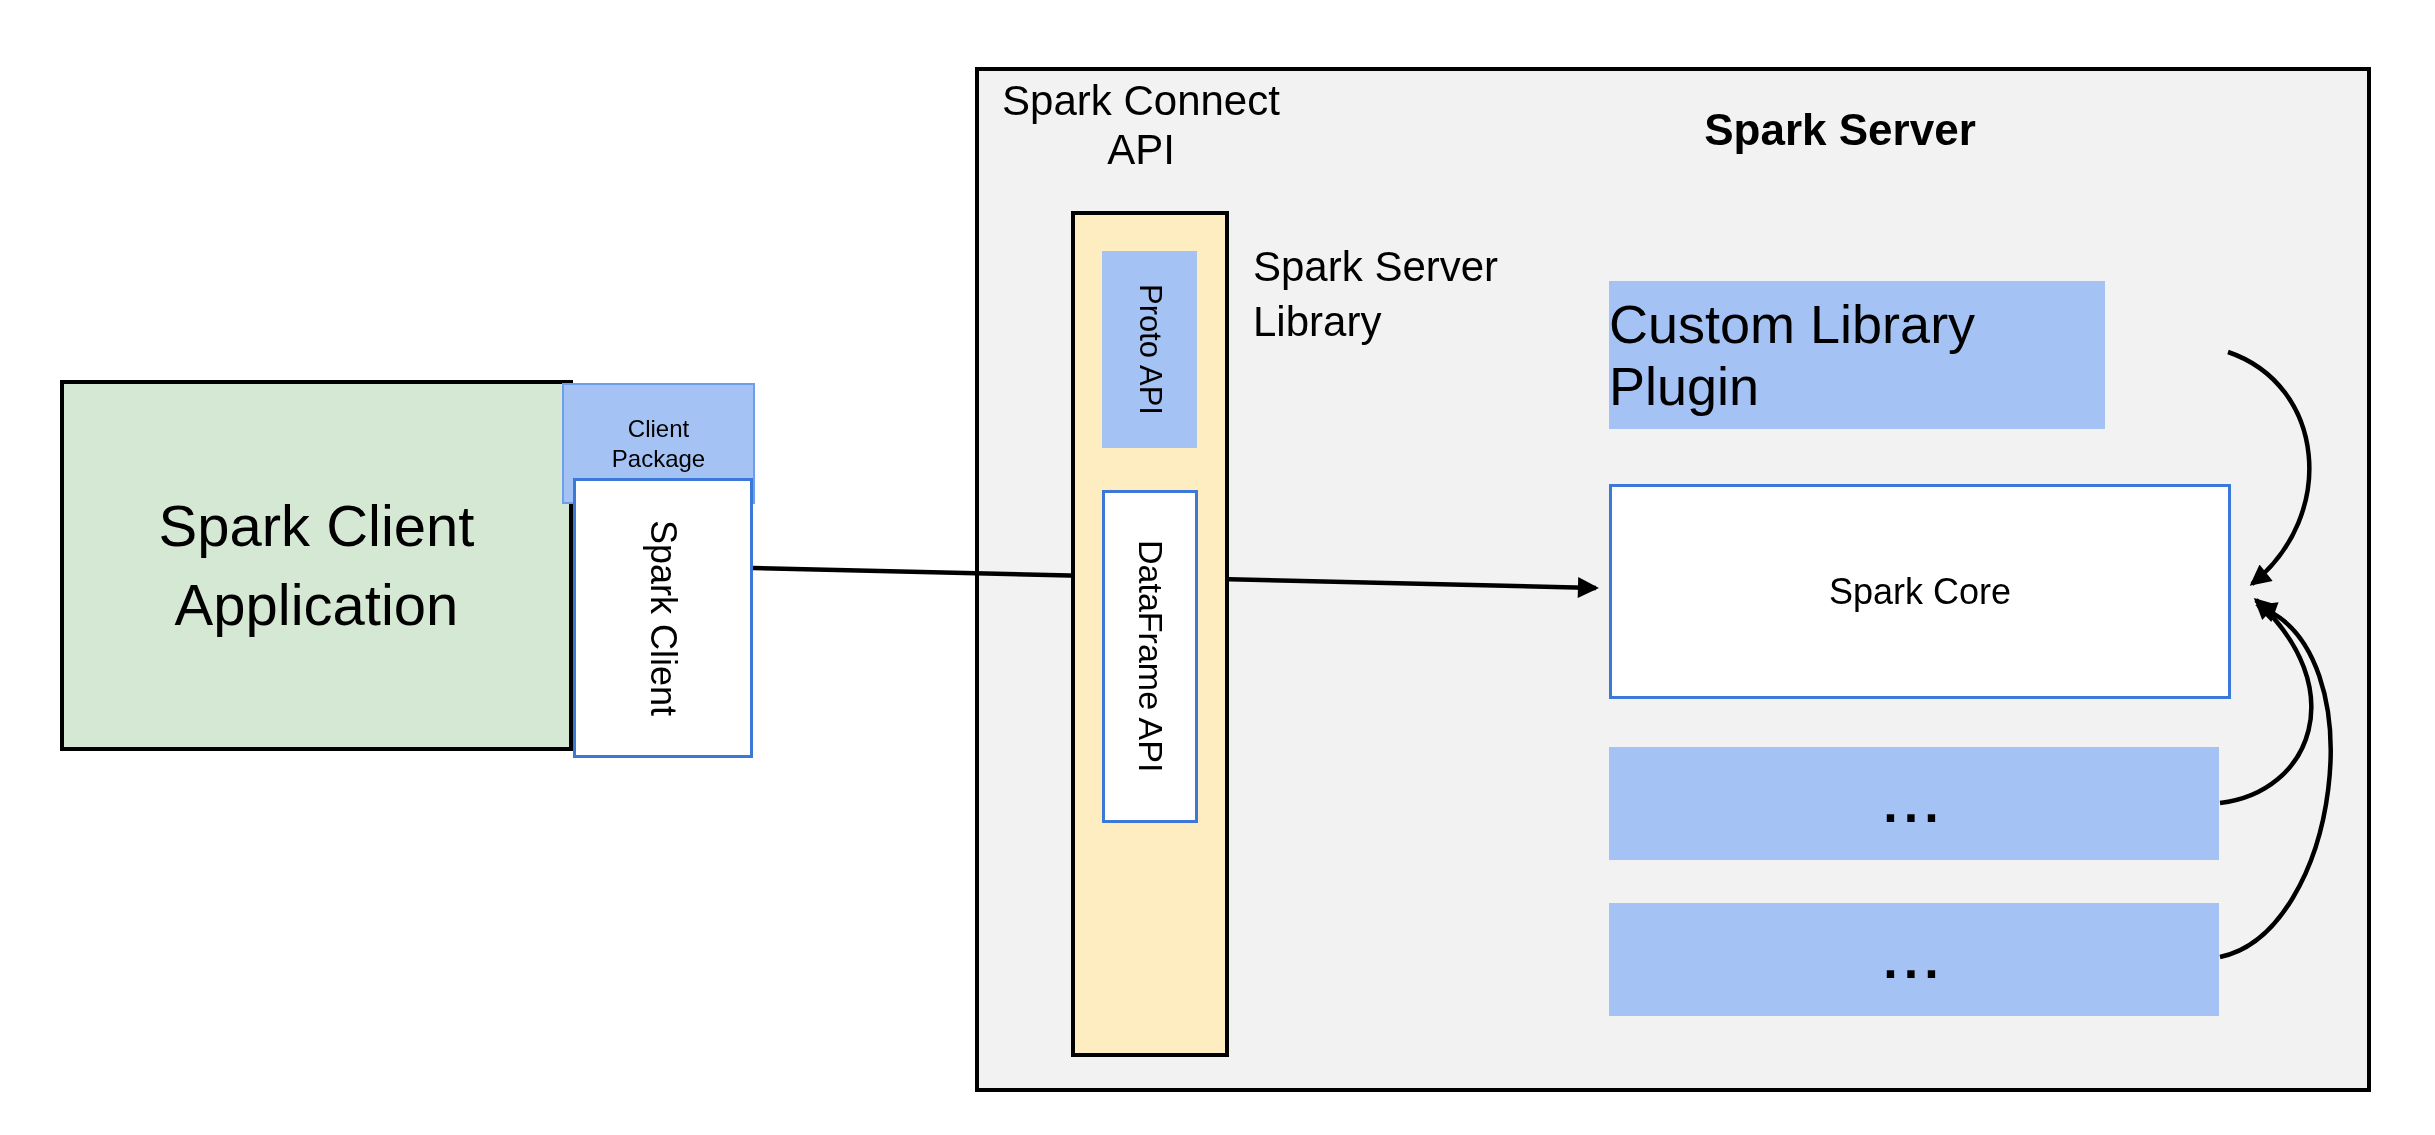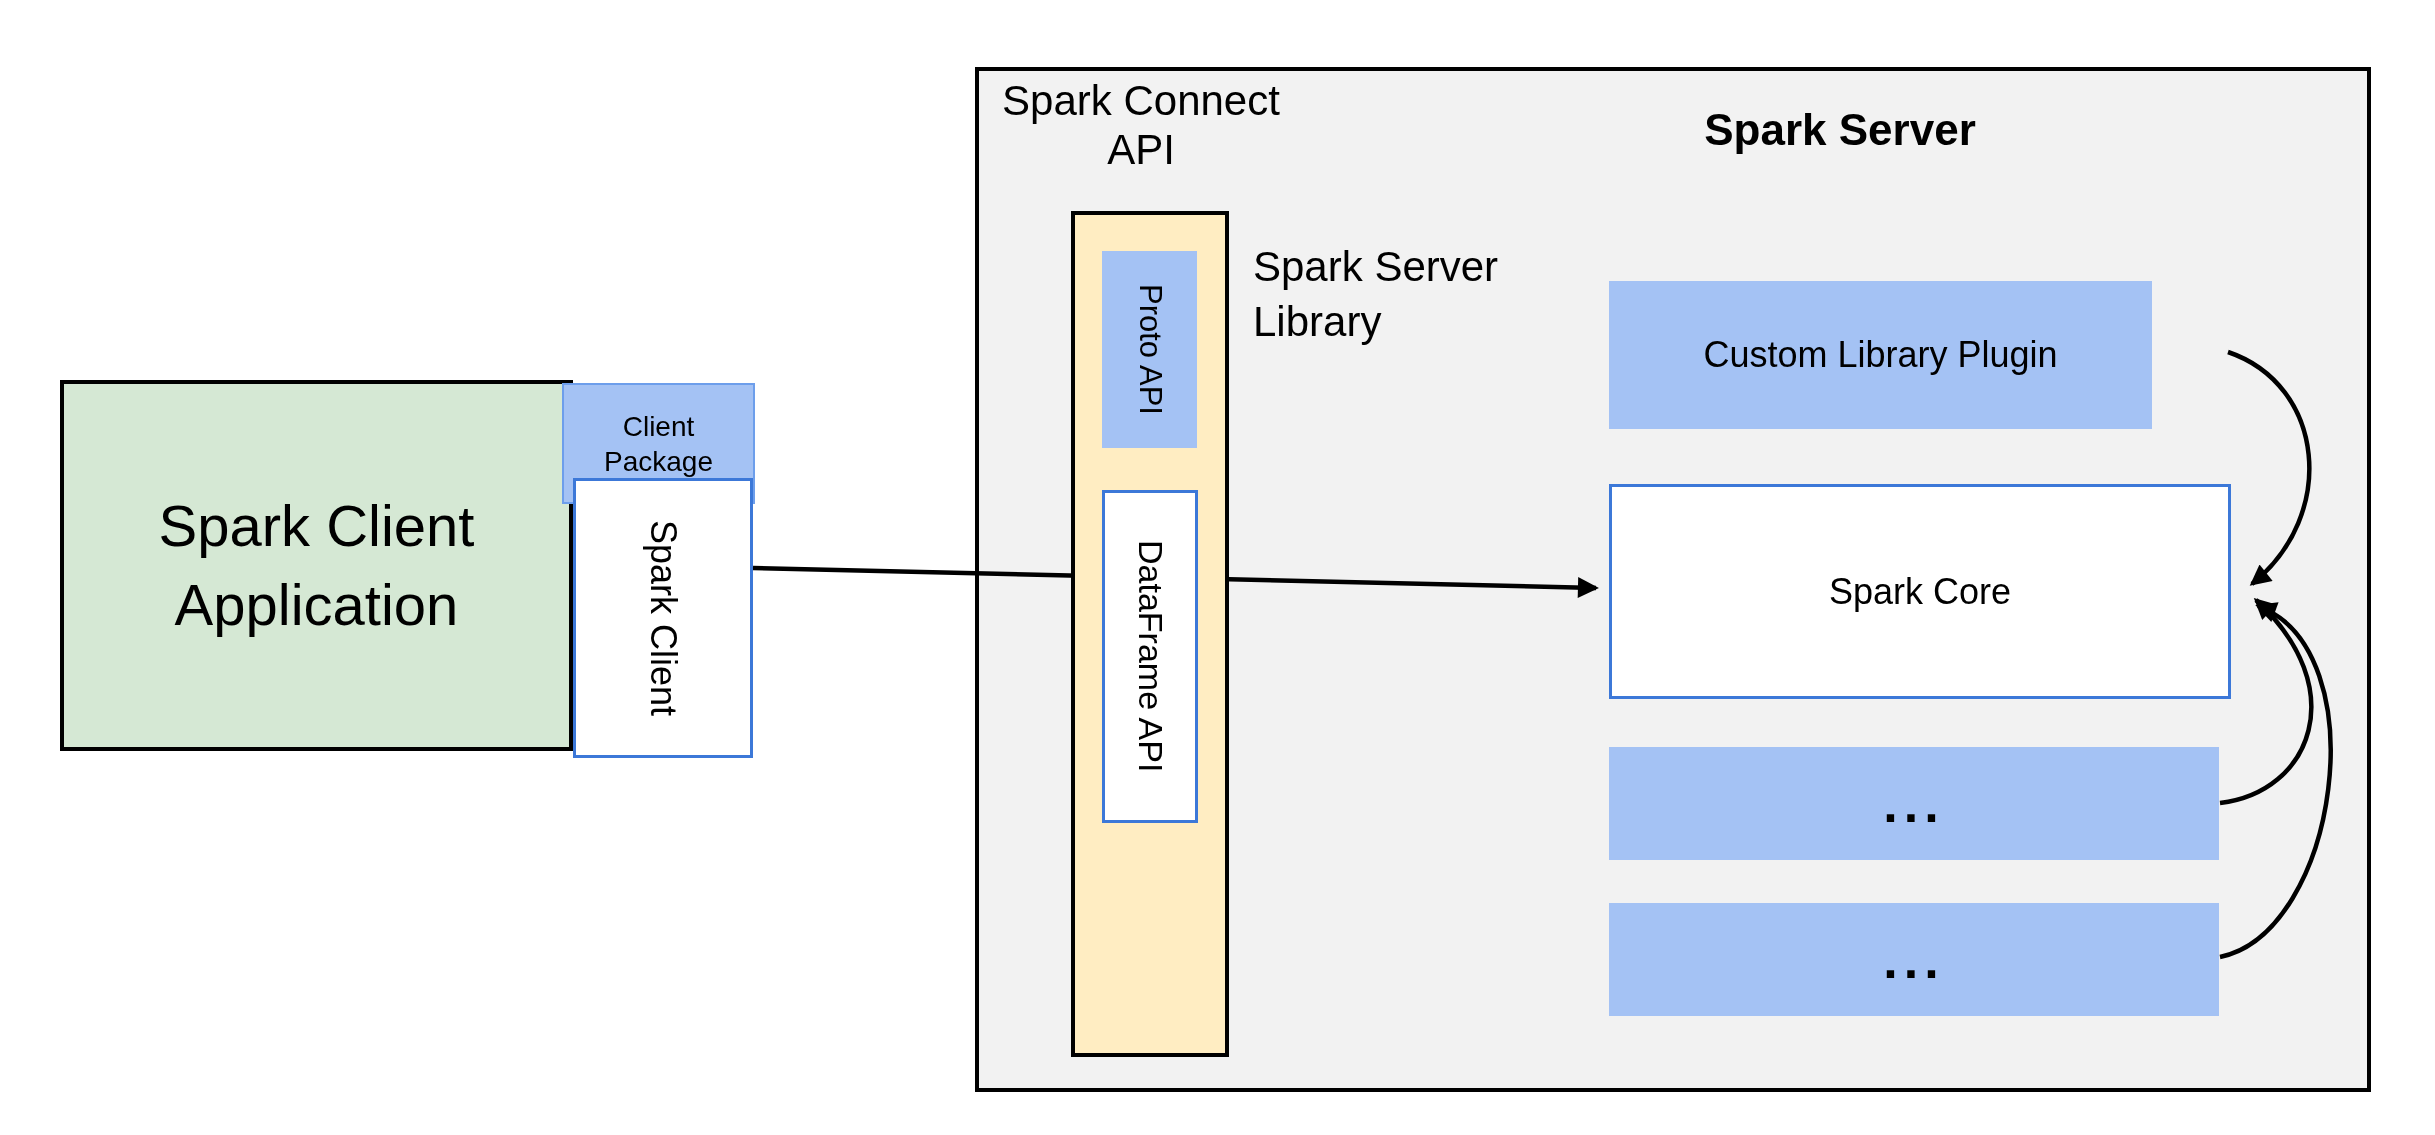--- a/index.html
+++ b/index.html
@@ -67,34 +67,34 @@
     background:var(--green-fill,#d5e8d4);
     border:4px solid var(--container-border,#000);
     display:flex;align-items:center;justify-content:center;text-align:center;
     font-size:58px;line-height:1.35;white-space:pre-line;
   }
   .client-package-box{
     left:562px;top:383px;width:193px;height:121px;
     background:var(--blue-fill,#a4c2f4);
     border:2px solid var(--blue-border,#6d9eeb);
     display:flex;align-items:center;justify-content:center;text-align:center;
-    font-size:28px;line-height:1.25;white-space:pre-line;
+    font-size:24px;line-height:1.25;white-space:pre-line;
   }
   .spark-client-box{
     left:573px;top:478px;width:180px;height:280px;
     background:#ffffff;border:3px solid var(--accent-border,#3c78d8);
     font-size:36px;
   }
 
   
   .plugin-box{
-    left:1609px;top:281px;width:543px;height:148px;
+    left:1609px;top:281px;width:496px;height:148px;
     background:var(--blue-fill,#a4c2f4);
     display:flex;align-items:center;justify-content:center;
-    font-size:36px;
+    font-size:54px;
   }
   .core-box{
     left:1609px;top:484px;width:622px;height:215px;
     background:#ffffff;border:3px solid var(--accent-border,#3c78d8);
     display:flex;align-items:center;justify-content:center;
     font-size:36px;
   }
   .dots-box{
     background:var(--blue-fill,#a4c2f4);
     display:flex;align-items:center;justify-content:center;

